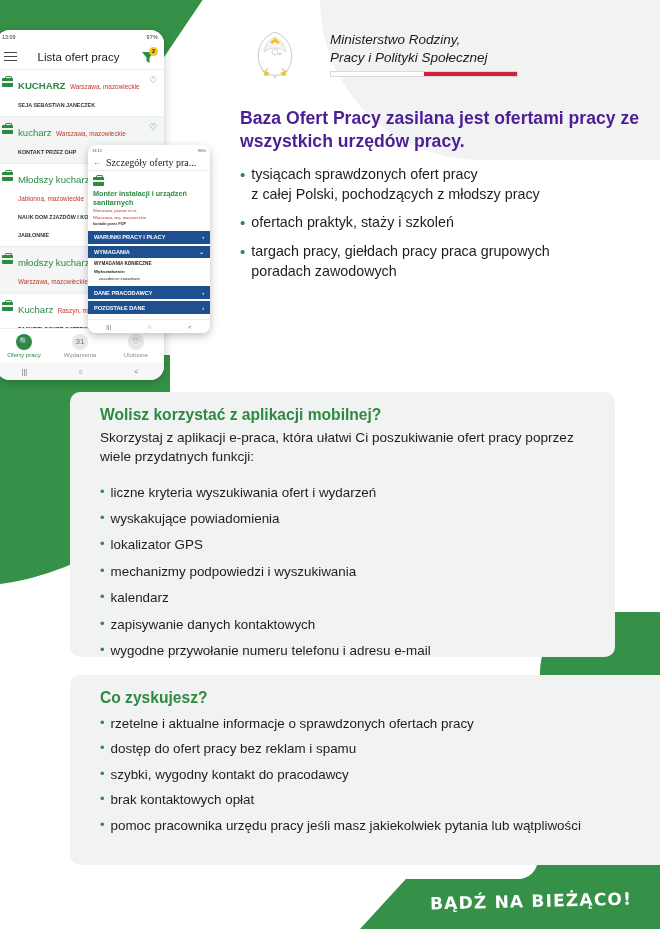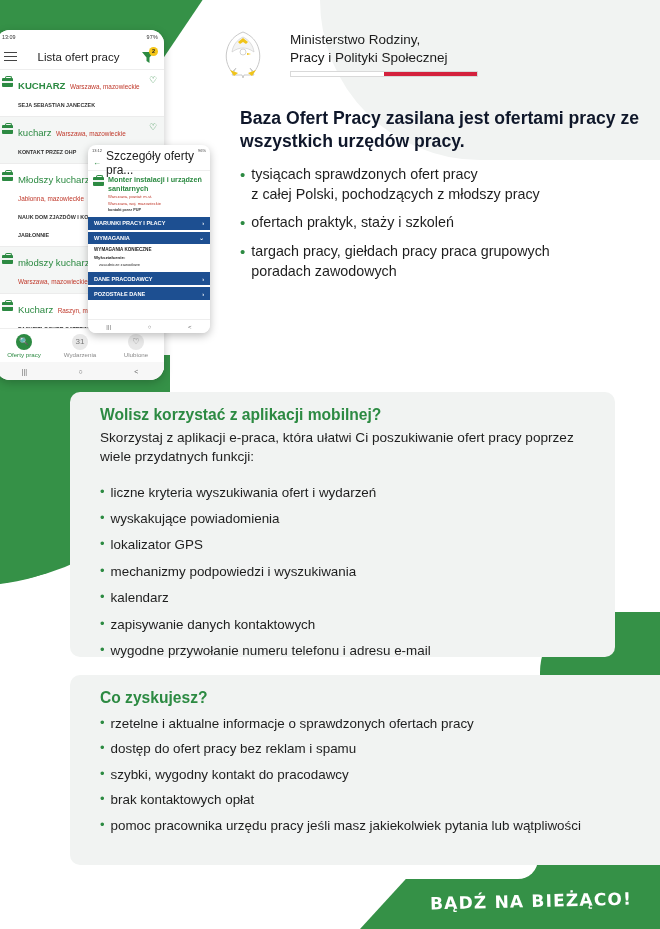--- a/index.html
+++ b/index.html
@@ -56,38 +56,38 @@
   .footer-text{
     position:absolute; right:28px; bottom:18px;
     color:#ffffff; font-size:17px; font-weight:bold;
     letter-spacing:1.2px;
     font-family:"DejaVu Sans", sans-serif;
     transform: rotate(-1.4deg);
   }
 
   
   .ministry{
-    position:absolute; left:216px; top:28px;
-    display:flex; align-items:flex-start; gap:20px;
+    position:absolute; left:248px; top:28px;
+    display:flex; align-items:flex-start; gap:28px;font-style:italic;
   }
   .eagle{ width:54px; height:54px; position:relative; }
   .ministry-txt{ padding-top:3px; }
   .ministry-txt .l{
     font-size:13.5px; color:#1b1b1b; line-height:1.32; white-space:nowrap;
   }
   .flagbar{ margin-top:4px; width:188px; height:6px; display:flex;
             border:0.5px solid #d9d9d9; }
   .flagbar i{ flex:1; display:block; }
   .flagbar .w{ background:#ffffff; }
   .flagbar .r{ background:#d4213d; }
 
   
   .hero{ position:absolute; left:240px; top:107px; width:400px; }
   .hero h1{
-    color:#0f172a; font-size:17.6px; font-weight:bold; line-height:1.29;
+    color:#4c1d95; font-size:17.6px; font-weight:bold; line-height:1.29;
   }
   .hero .sub{
     margin-top:11px; color:#2c8a42; font-size:17px; line-height:1.3;
   }
   .hero .sub a{ color:#2c8a42; text-decoration:underline; }
 
   .hero-list{ margin-top:13px; }
   .hero-list li{ list-style:none; display:flex; gap:6px; margin-bottom:9px; }
   .hero-list .dot{ color:#2c8a42; font-size:15px; line-height:1.35; }
   .hero-list .txt{ font-size:14.3px; color:#1e1e1e; line-height:1.35; }
@@ -182,22 +182,22 @@
     background:#fff; border-radius:8px;
     box-shadow:0 3px 9px rgba(0,0,0,0.25);
     overflow:hidden;
   }
   .p2-status{ height:10px; display:flex; align-items:center;
               justify-content:space-between; padding:0 4px;
               font-size:4px; color:#444; }
   .p2-bar{ height:16px; display:flex; align-items:center; gap:5px;
            padding:0 5px; border-bottom:1px solid #eee; }
   .p2-back{ color:#2c8a42; font-size:8px; }
-  .p2-title{ font-size:12px; color:#222; }
-  .p2-offer{ display:flex; gap:4px; padding:5px 5px 3px; }
+  .p2-title{ font-size:10px; color:#222;font-family:Liberation Serif, serif; }
+  .p2-offer{ display:flex; gap:4px; padding:5px 5px 3px;flex-direction:column; }
   .p2-offer .bag{ margin-top:1px; }
   .p2-ot{ font-size:7.2px; color:#2c8a42; font-weight:bold; line-height:1.2; }
   .p2-sub{ font-size:4.1px; color:#c0392b; line-height:1.3; margin-top:1px; }
   .p2-pup{ font-size:3.8px; color:#333; font-weight:bold; margin-top:2px; }
   .p2-sec{
     background:#1d4f91; color:#fff; font-size:5.6px; font-weight:bold;
     padding:3.4px 6px; margin:2px 0 0; display:flex;
     align-items:center; justify-content:space-between;
   }
   .p2-body{ padding:3px 6px; }

